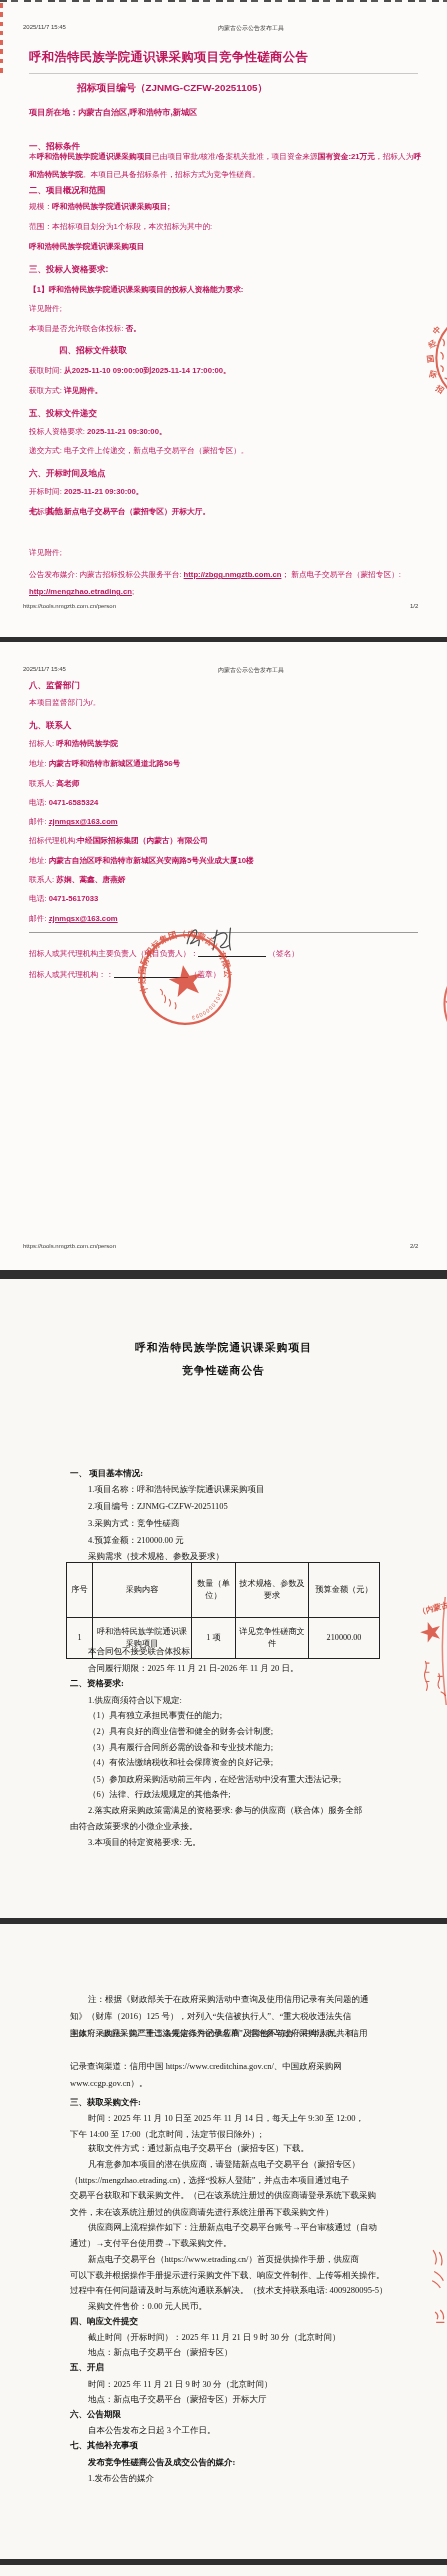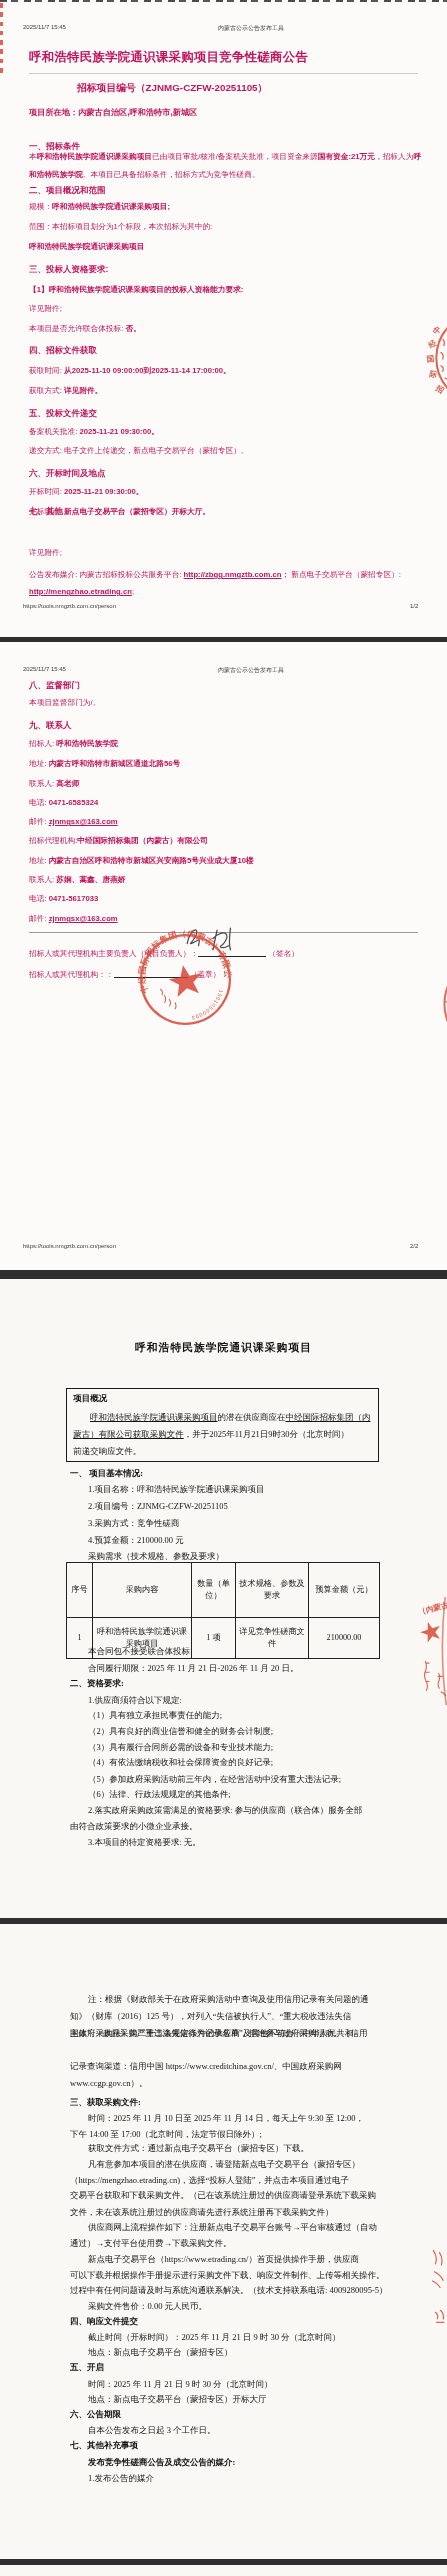--- a/index.html
+++ b/index.html
@@ -63,26 +63,26 @@
     <div class="ln sec" style="top:185px;">二、项目概况和范围</div>
     <div class="ln" style="top:202px;"><span>规模：</span><span class="b">呼和浩特民族学院通识课采购项目;</span></div>
     <div class="ln" style="top:222px;">范围：本招标项目划分为1个标段，本次招标为其中的:</div>
     <div class="ln b" style="top:242px;">呼和浩特民族学院通识课采购项目</div>
 
     <div class="ln sec" style="top:264px;">三、投标人资格要求:</div>
     <div class="ln b" style="top:285px;">【1】呼和浩特民族学院通识课采购项目的投标人资格能力要求:</div>
     <div class="ln" style="top:304px;">详见附件;</div>
     <div class="ln" style="top:324px;"><span>本项目是否允许联合体投标: </span><span class="b">否。</span></div>
 
-    <div class="ln sec" style="top:345px;">四、招标文件获取</div>
+    <div class="ln sec" style="top:345px;margin-left:30px;">四、招标文件获取</div>
     <div class="ln" style="top:366px;"><span>获取时间: </span><span class="b">从2025-11-10 09:00:00到2025-11-14 17:00:00。</span></div>
     <div class="ln" style="top:386px;"><span>获取方式: </span><span class="b">详见附件。</span></div>
 
     <div class="ln sec" style="top:408px;">五、投标文件递交</div>
-    <div class="ln" style="top:427px;"><span>备案机关批准: </span><span class="b">2025-11-21 09:30:00。</span></div>
+    <div class="ln" style="top:427px;"><span>投标人资格要求: </span><span class="b">2025-11-21 09:30:00。</span></div>
     <div class="ln" style="top:446px;">递交方式: 电子文件上传递交，新点电子交易平台（蒙招专区）。</div>
 
     <div class="ln sec" style="top:468px;text-align:right;">六、开标时间及地点</div>
     <div class="ln" style="top:487px;"><span>开标时间: </span><span class="b">2025-11-21 09:30:00。</span></div>
     <div class="ln" style="top:507px;"><span>开标地点: </span><span class="b">新点电子交易平台（蒙招专区）开标大厅。</span></div>
 
     <div class="ln sec" style="top:506px;">七、其他</div>
     <div class="ln" style="top:548px;">详见附件;</div>
     <div class="ln wrap" style="top:566px;line-height:17px;"><span>公告发布媒介: 内蒙古招标投标公共服务平台: </span><span class="b u">http://zbgg.nmgztb.com.cn</span><span>； 新点电子交易平台（蒙招专区）: </span><span class="b u">http://mengzhao.etrading.cn</span><span>;</span></div>
 
@@ -167,27 +167,22 @@
     </svg>
 
     <div class="ftr" style="top:601px;left:23px;">https://tools.nmgztb.com.cn/person</div>
     <div class="ftr" style="top:601px;left:410px;">2/2</div>
   </section>
 
   <div class="band" style="top:1270px;height:9.3px;"></div>
 
   <section class="page scan-page" style="top:1279px;height:639px;">
     <div class="sl ctr titlet" style="top:62px;">呼和浩特民族学院通识课采购项目</div>
-
-    <div class="ovbox">
-      <div class="sl sh" style="top:4.1px;">项目概况</div>
-      <div class="sl" style="top:23px;left:23px;"><span class="u">呼和浩特民族学院通识课采购项目</span><span>的潜在供应商应在</span><span class="u">中经国际招标集团（内</span></div>
-      <div class="sl" style="top:40px;"><span class="u">蒙古）有限公司获取采购文件</span><span>，并于2025年11月21日9时30分（北京时间）</span></div>
-      <div class="sl" style="top:57px;">前递交响应文件。</div>
-    </div>
+    <div class="sl ctr titlet" style="top:85px;">竞争性磋商公告</div>
+
 
     <div class="sl sh" style="top:189px;">一、 项目基本情况:</div>
     <div class="sl ind" style="top:205px;">1.项目名称：呼和浩特民族学院通识课采购项目</div>
     <div class="sl ind" style="top:222px;">2.项目编号：ZJNMG-CZFW-20251105</div>
     <div class="sl ind" style="top:239px;">3.采购方式：竞争性磋商</div>
     <div class="sl ind" style="top:256px;">4.预算金额：210000.00 元</div>
     <div class="sl ind" style="top:272px;">采购需求（技术规格、参数及要求）</div>
 
     <table class="req">
       <colgroup>

